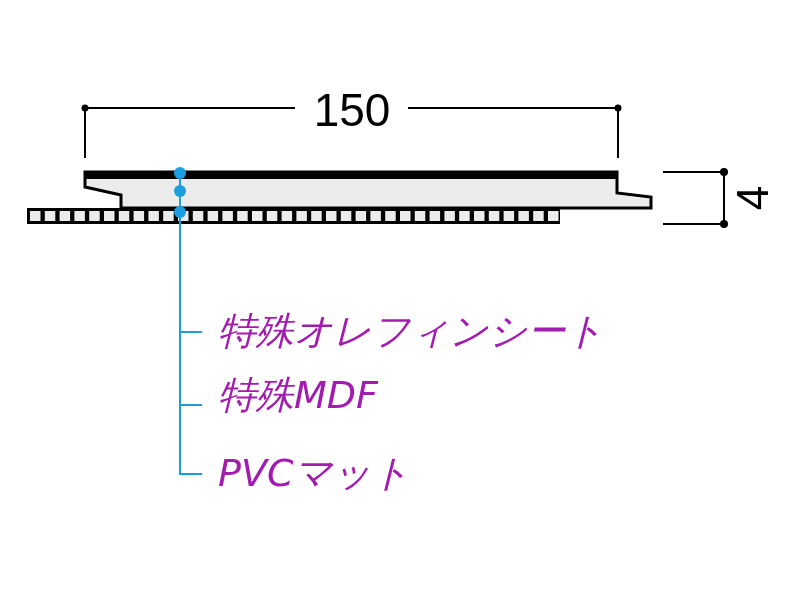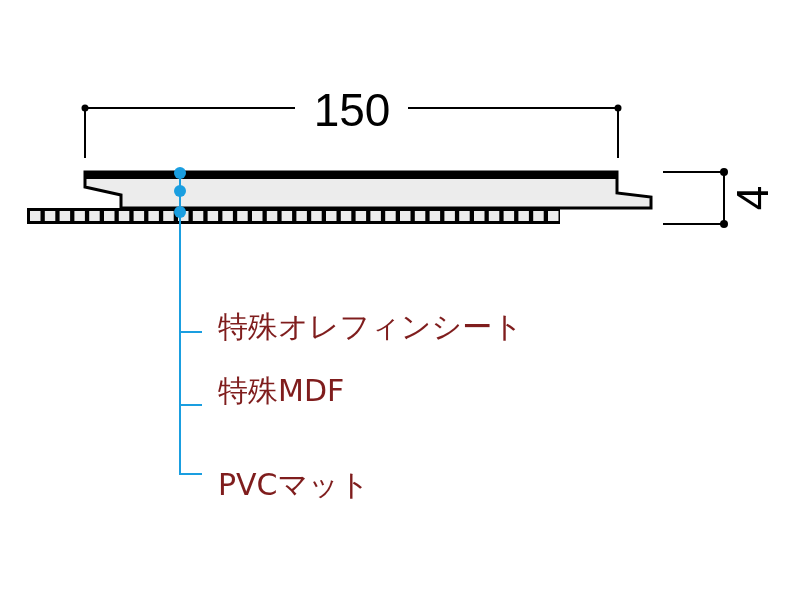--- a/index.html
+++ b/index.html
@@ -1,19 +1,19 @@
 <!DOCTYPE html>
 <html><head>
 <meta charset="utf-8">
 <style>
   html, body { margin: 0; padding: 0; background: #ffffff; }
   body { width: 800px; height: 600px; position: relative; overflow: hidden;
          font-family: "DejaVu Sans", "Liberation Sans", sans-serif; }
   svg { position: absolute; left: 0; top: 0; }
-  .label { position: absolute; left: 218px; font-size: 30px; color: #7f1d1d; line-height: 1; white-space: nowrap; }
+  .label { position: absolute; left: 218px; font-size: 38px; color: #a21caf; line-height: 1; white-space: nowrap; font-style: italic; }
   .dim-text { font-family: "Liberation Sans", "DejaVu Sans", sans-serif; }
 </style>
 </head>
 <body>
 
 <svg width="800" height="600" viewBox="0 0 800 600">
 
   <g>
     <line x1="85" y1="108" x2="295" y2="108" stroke="#000" stroke-width="2"></line>
     <line x1="408" y1="108" x2="618" y2="108" stroke="#000" stroke-width="2"></line>
@@ -83,13 +83,13 @@
     <line x1="180" y1="405" x2="202" y2="405" stroke="#1a9ee0" stroke-width="2"></line>
     <line x1="179" y1="474" x2="202" y2="474" stroke="#1a9ee0" stroke-width="2"></line>
     <circle cx="180" cy="173" r="6" fill="#1a9ee0"></circle>
     <circle cx="180" cy="191" r="6" fill="#1a9ee0"></circle>
     <circle cx="180" cy="212" r="6" fill="#1a9ee0"></circle>
   </g>
 </svg>
 
 <div class="label" style="top:312px;">特殊オレフィンシート</div>
 <div class="label" style="top:376px;">特殊MDF</div>
-<div class="label" style="top:470px;">PVCマット</div>
+<div class="label" style="top:454px;">PVCマット</div>
 
 </body></html>

